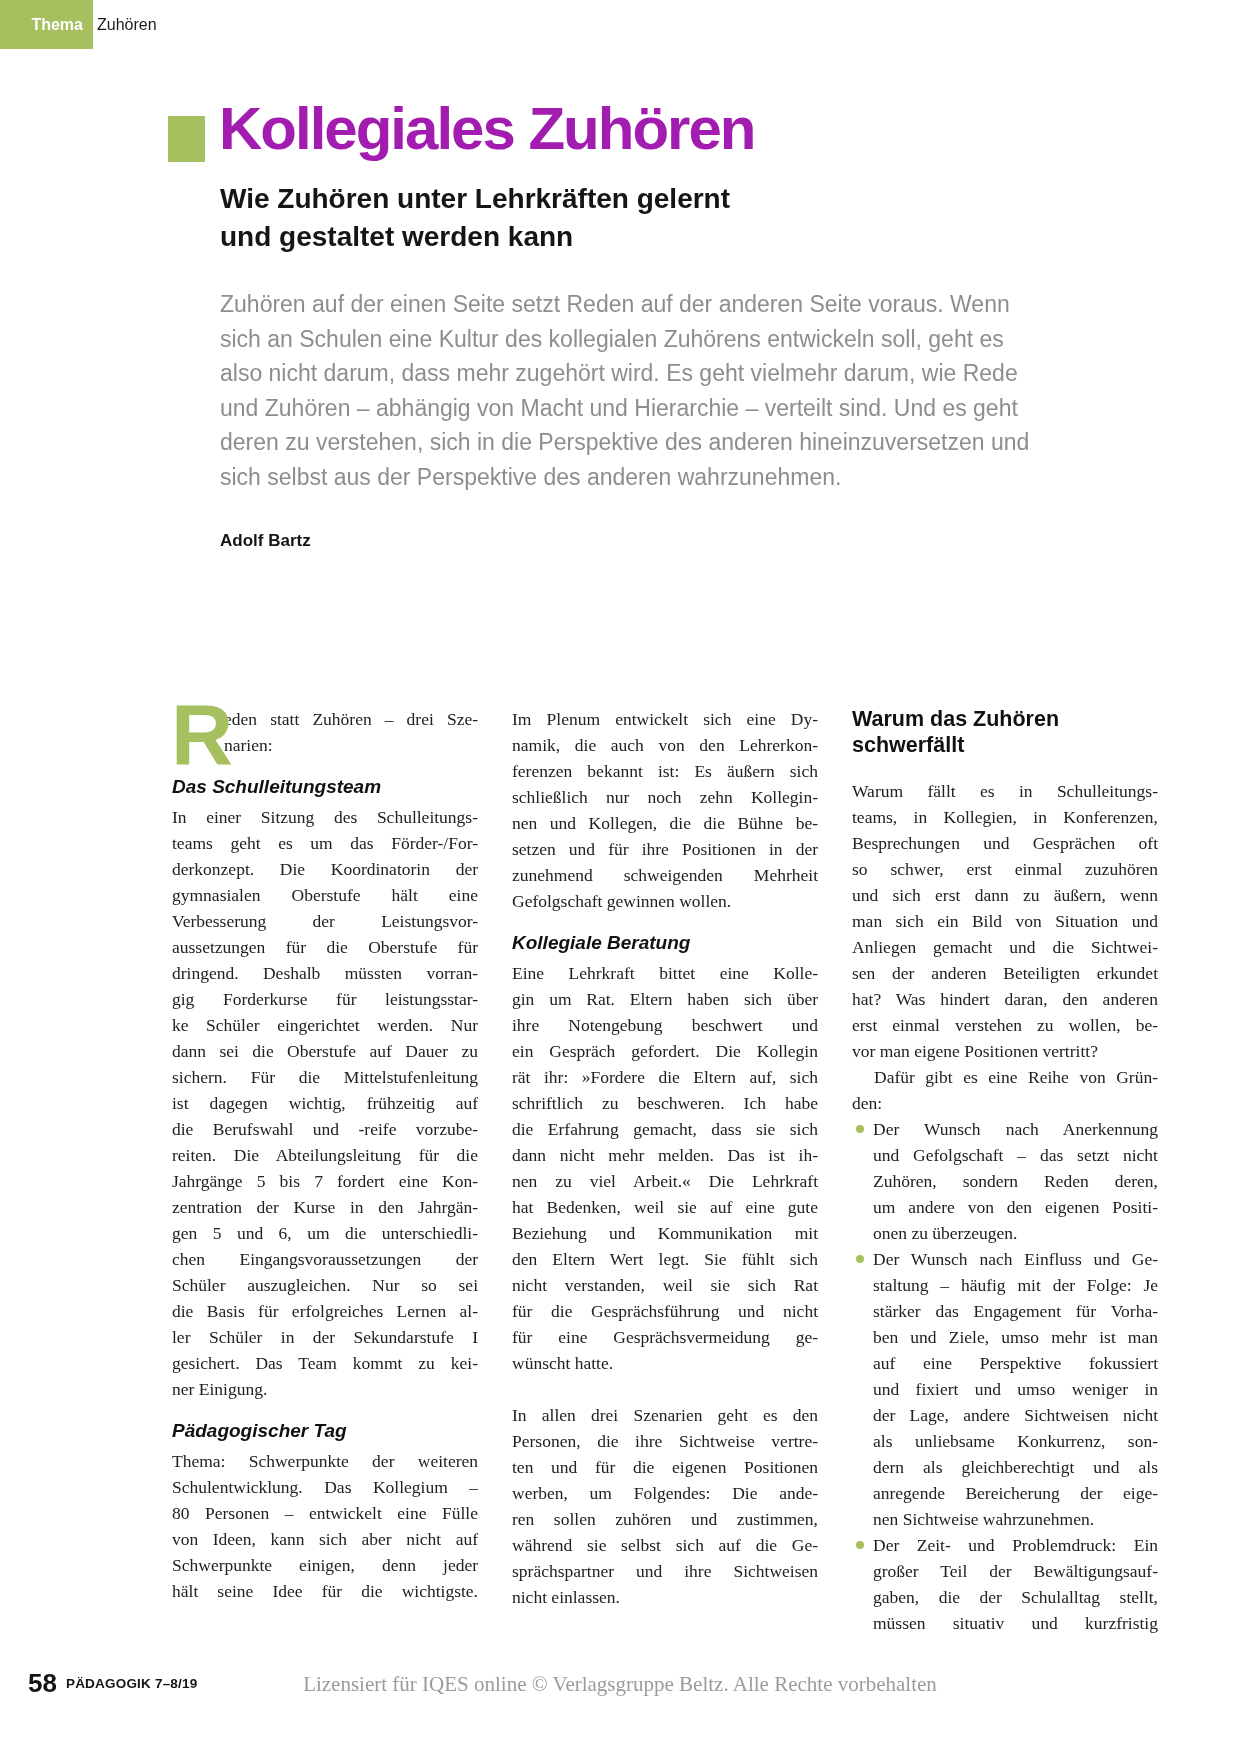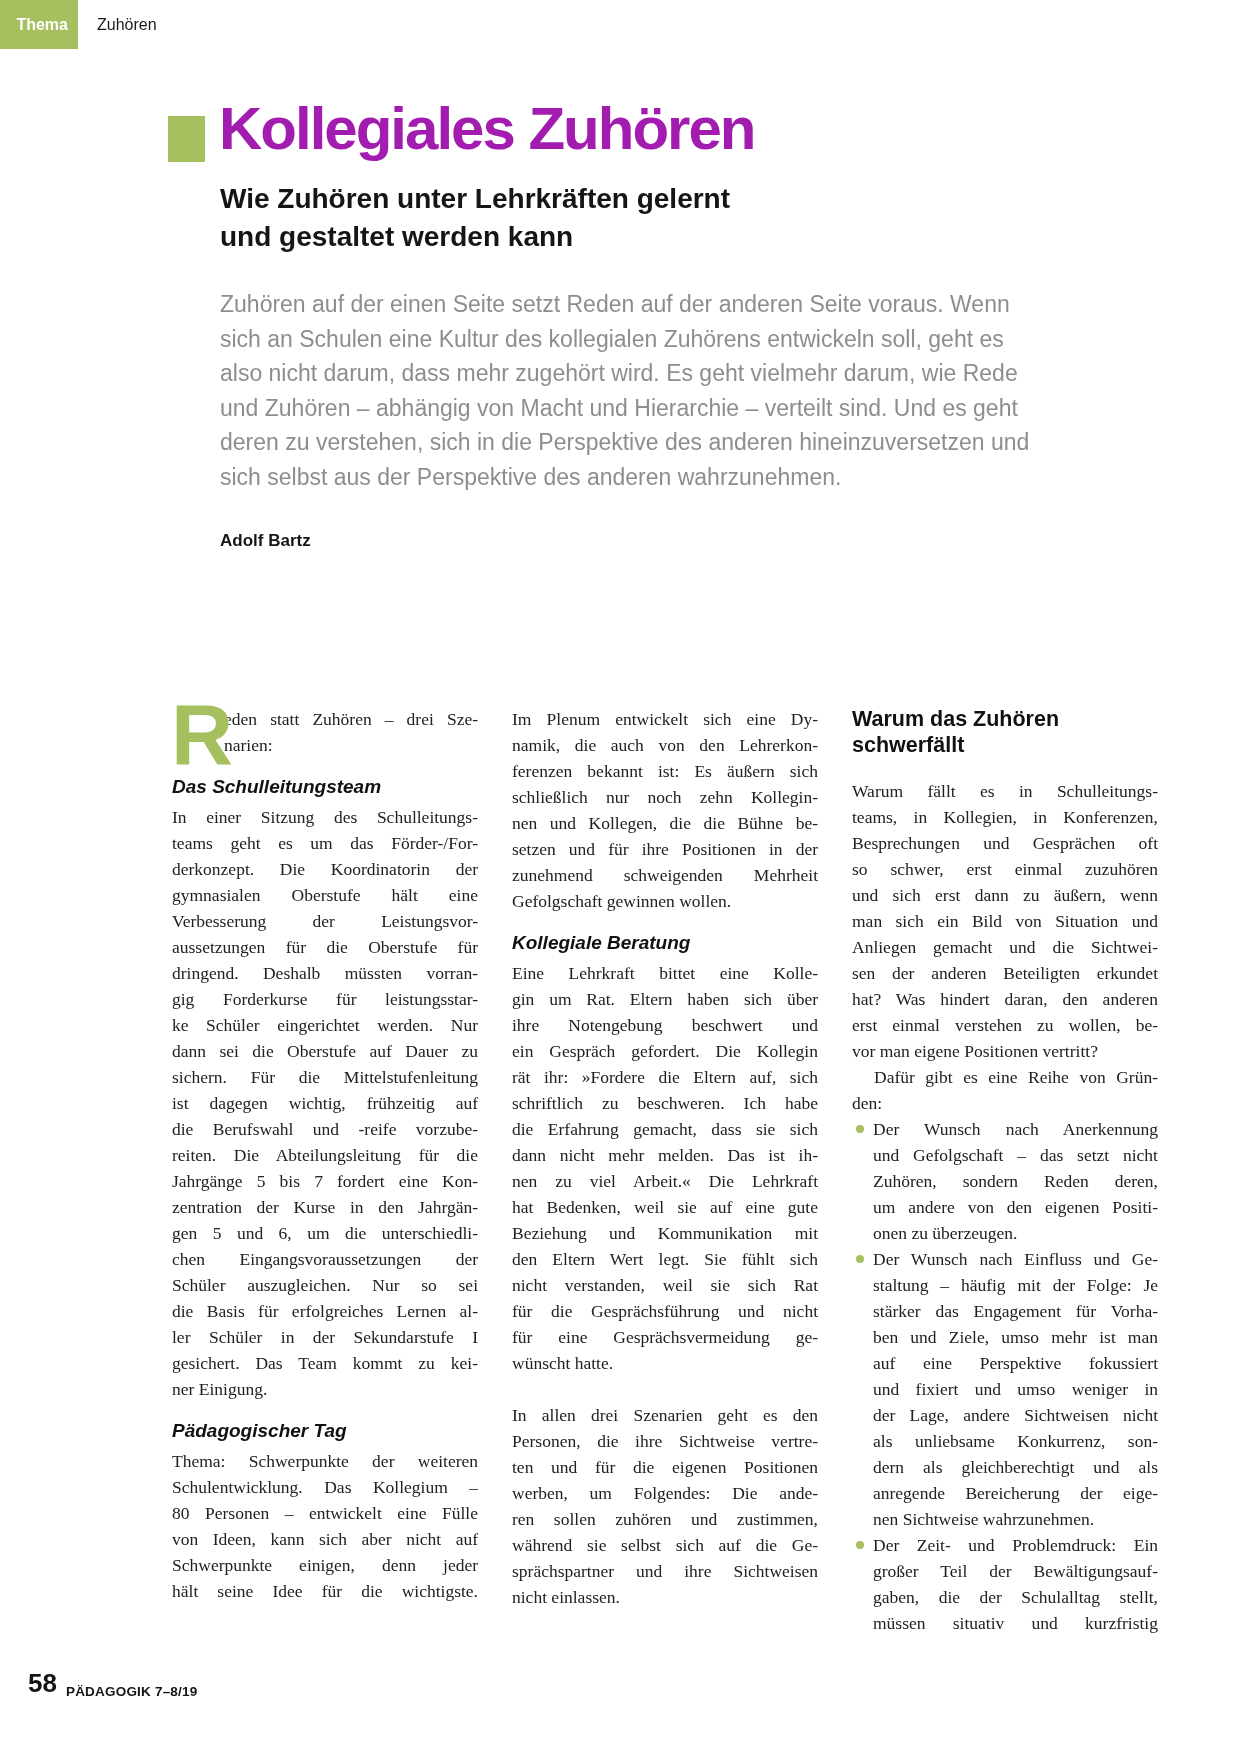--- a/index.html
+++ b/index.html
@@ -5,21 +5,21 @@
   :root{
     --accent-green:#a6c05f;
     --intro-gray:#8d8d8d;
     --license-gray:#9b9b9b;
     --ink:#1f1f1f;
   }
   html,body{margin:0;padding:0;background:#fff;}
   .page{position:relative;width:1240px;height:1754px;background:#fff;overflow:hidden;color:var(--ink);}
 
   
-  .thema-tab{position:absolute;left:0;top:0;width:78px;height:49px;background:var(--accent-green);
+  .thema-tab{position:absolute;left:0;top:0;width:93px;height:49px;background:var(--accent-green);
     display:flex;align-items:center;justify-content:flex-end;padding-right:10px;box-sizing:border-box;
     font:700 16px "Liberation Sans",sans-serif;color:#fff;}
   .topic{position:absolute;left:97px;top:0;height:49px;display:flex;align-items:center;
     font:400 16px "Liberation Sans",sans-serif;color:#1a1a1a;}
 
   
   .title-square{position:absolute;left:168px;top:116px;width:37px;height:46px;background:var(--accent-green);}
   .title{position:absolute;left:219px;top:98px;margin:0;font:700 60px/62px "Liberation Sans",sans-serif;
     letter-spacing:-2px;color:#a21caf;white-space:nowrap;}
   .subtitle{position:absolute;left:220px;top:180px;margin:0;font:700 28px/38px "Liberation Sans",sans-serif;
@@ -38,21 +38,21 @@
   .dropcap-para .jline{padding-left:52px;}
   .dropcap{position:absolute;left:-1px;top:-15px;font:700 86px/1 "Liberation Sans",sans-serif;color:var(--accent-green);}
   .subheading{font:italic 700 19px/26px "Liberation Sans",sans-serif;color:#111;margin:16px 0 4px;}
   .section-heading{font:700 21.5px/26px "Liberation Sans",sans-serif;color:#111;margin:0 0 20px;}
   .spacer{height:26px;}
   .bullet{position:relative;padding-left:21px;}
   .bullet-dot{position:absolute;left:4px;top:9px;width:8px;height:8px;border-radius:50%;background:var(--accent-green);}
   .para.indent-first .jline:first-child{text-indent:22px;}
 
   
-  .footer-left{position:absolute;left:28px;top:1668px;display:flex;align-items:flex-end;gap:9px;color:#151515;}
+  .footer-left{position:absolute;left:28px;top:1668px;display:flex;align-items:center;gap:9px;color:#151515;}
   .pageno{font:700 26px "Liberation Sans",sans-serif;}
   .journal{font:700 13.5px "Liberation Sans",sans-serif;letter-spacing:.2px;}
   .license{position:absolute;left:0;top:1672px;width:1240px;text-align:center;
     font:400 21px "Liberation Serif","DejaVu Serif",serif;color:var(--license-gray);}
 </style>
 </head>
 <body>
 
 <div class="page">
 
@@ -212,14 +212,15 @@
           <div class="jline">gaben, die der Schulalltag stellt,</div>
           <div class="jline">müssen situativ und kurzfristig</div>
         </div>
       </div>
     </main>
 
   <div class="footer-left">
     <span class="pageno">58</span>
     <span class="journal">PÄDAGOGIK 7–8/19</span>
   </div>
+  <div class="license">Lizensiert für IQES online © Verlagsgruppe Beltz. Alle Rechte vorbehalten</div>
 
 </div>
 
 </body></html>

